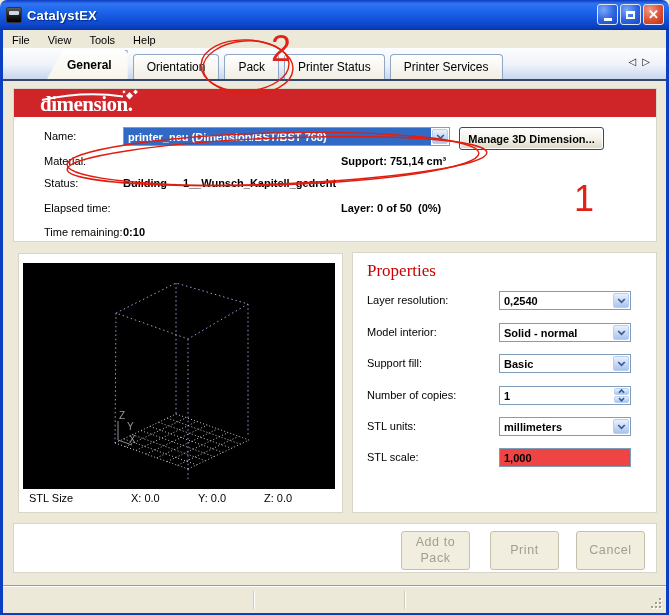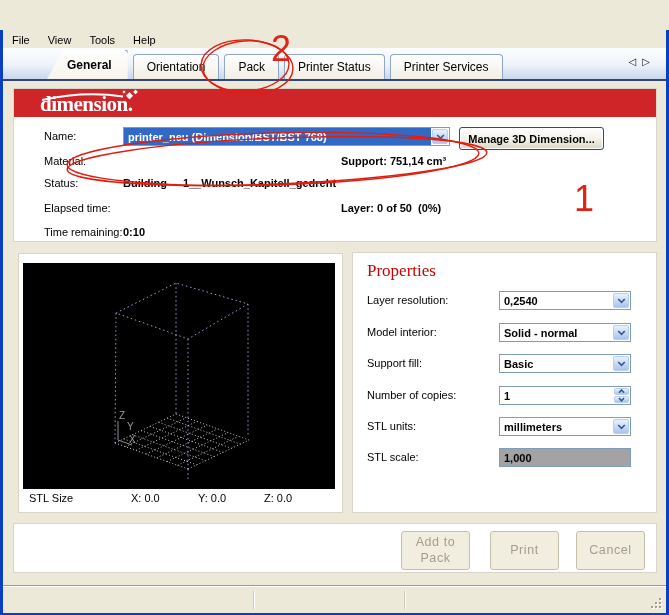--- a/index.html
+++ b/index.html
@@ -75,21 +75,21 @@
   
   .props-title{position:absolute;left:14px;top:8px;font-family:"Liberation Serif",serif;font-size:17px;color:#cc0000;}
   .plabel{position:absolute;left:14px;margin-top:3px;}
   .prop-row{position:absolute;left:0;width:100%;height:20px;}
   .prop-row .combo,.prop-row .spin,.prop-row .tinput{left:146px;width:132px;}
   .spin{position:absolute;height:19px;border:1px solid #7f9db9;background:#fff;box-sizing:border-box;display:flex;}
   .spin-text{flex:1;display:flex;align-items:center;padding-left:4px;font-weight:bold;}
   .spin-btns{width:15px;display:flex;flex-direction:column;margin:1px;gap:1px;}
   .spin-btn{flex:1;border-radius:2px;background:linear-gradient(180deg,#e9f1fd,#c3d6f4 60%,#aac4ee);
     border:1px solid #b9cef0;box-sizing:border-box;display:flex;align-items:center;justify-content:center;cursor:pointer;}
-  .tinput{position:absolute;height:19px;border:1px solid #7f9db9;background:#a3a3a3;box-sizing:border-box;
+  .tinput{position:absolute;height:19px;border:1px solid #7f9db9;background:#ef4444;box-sizing:border-box;
     font-weight:bold;font-family:"Liberation Sans",sans-serif;font-size:11px;padding:0 0 0 4px;margin:0;}
   
   .canvas3d{position:absolute;left:4px;top:9px;width:312px;height:226px;background:#000;}
   .stl-row{position:absolute;left:0;top:238px;width:100%;}
   .stl-row span{position:absolute;}
   
   .act-btn{position:absolute;top:7px;width:67px;height:37px;border:1px solid #c6c0aa;border-radius:3px;
     background:#f2eedf;color:#a29d8e;font-size:12.5px;letter-spacing:.6px;line-height:1.25;
     display:flex;align-items:center;justify-content:center;text-align:center;cursor:default;}
   
@@ -98,20 +98,37 @@
   .sb-div{position:absolute;top:5px;bottom:4px;width:1px;background:#cdc9bb;box-shadow:1px 0 0 #fff;}
   .grip{position:absolute;right:2px;bottom:2px;}
   
   #anno{position:absolute;left:0;top:0;z-index:99;pointer-events:none;}
 </style>
 </head>
 <body>
 
 <div id="screen">
 
+  <div class="titlebar">
+    <div class="app-icon">
+        <i></i>
+      </div>
+    <span class="title-text">CatalystEX</span>
+    <div class="tb-btns">
+      <div class="tb-btn blue">
+          <span class="glyph-min"></span>
+        </div>
+      <div class="tb-btn blue">
+          <span class="glyph-max"></span>
+        </div>
+      <div class="tb-btn red">
+          <span class="glyph-close">✕</span>
+        </div>
+    </div>
+  </div>
 
   <div class="b-left"></div>
   <div class="b-right"></div>
   <div class="b-bottom"></div>
 
   <div class="menubar">
     <span class="menu-item">File</span>
     <span class="menu-item">View</span>
     <span class="menu-item">Tools</span>
     <span class="menu-item">Help</span>

